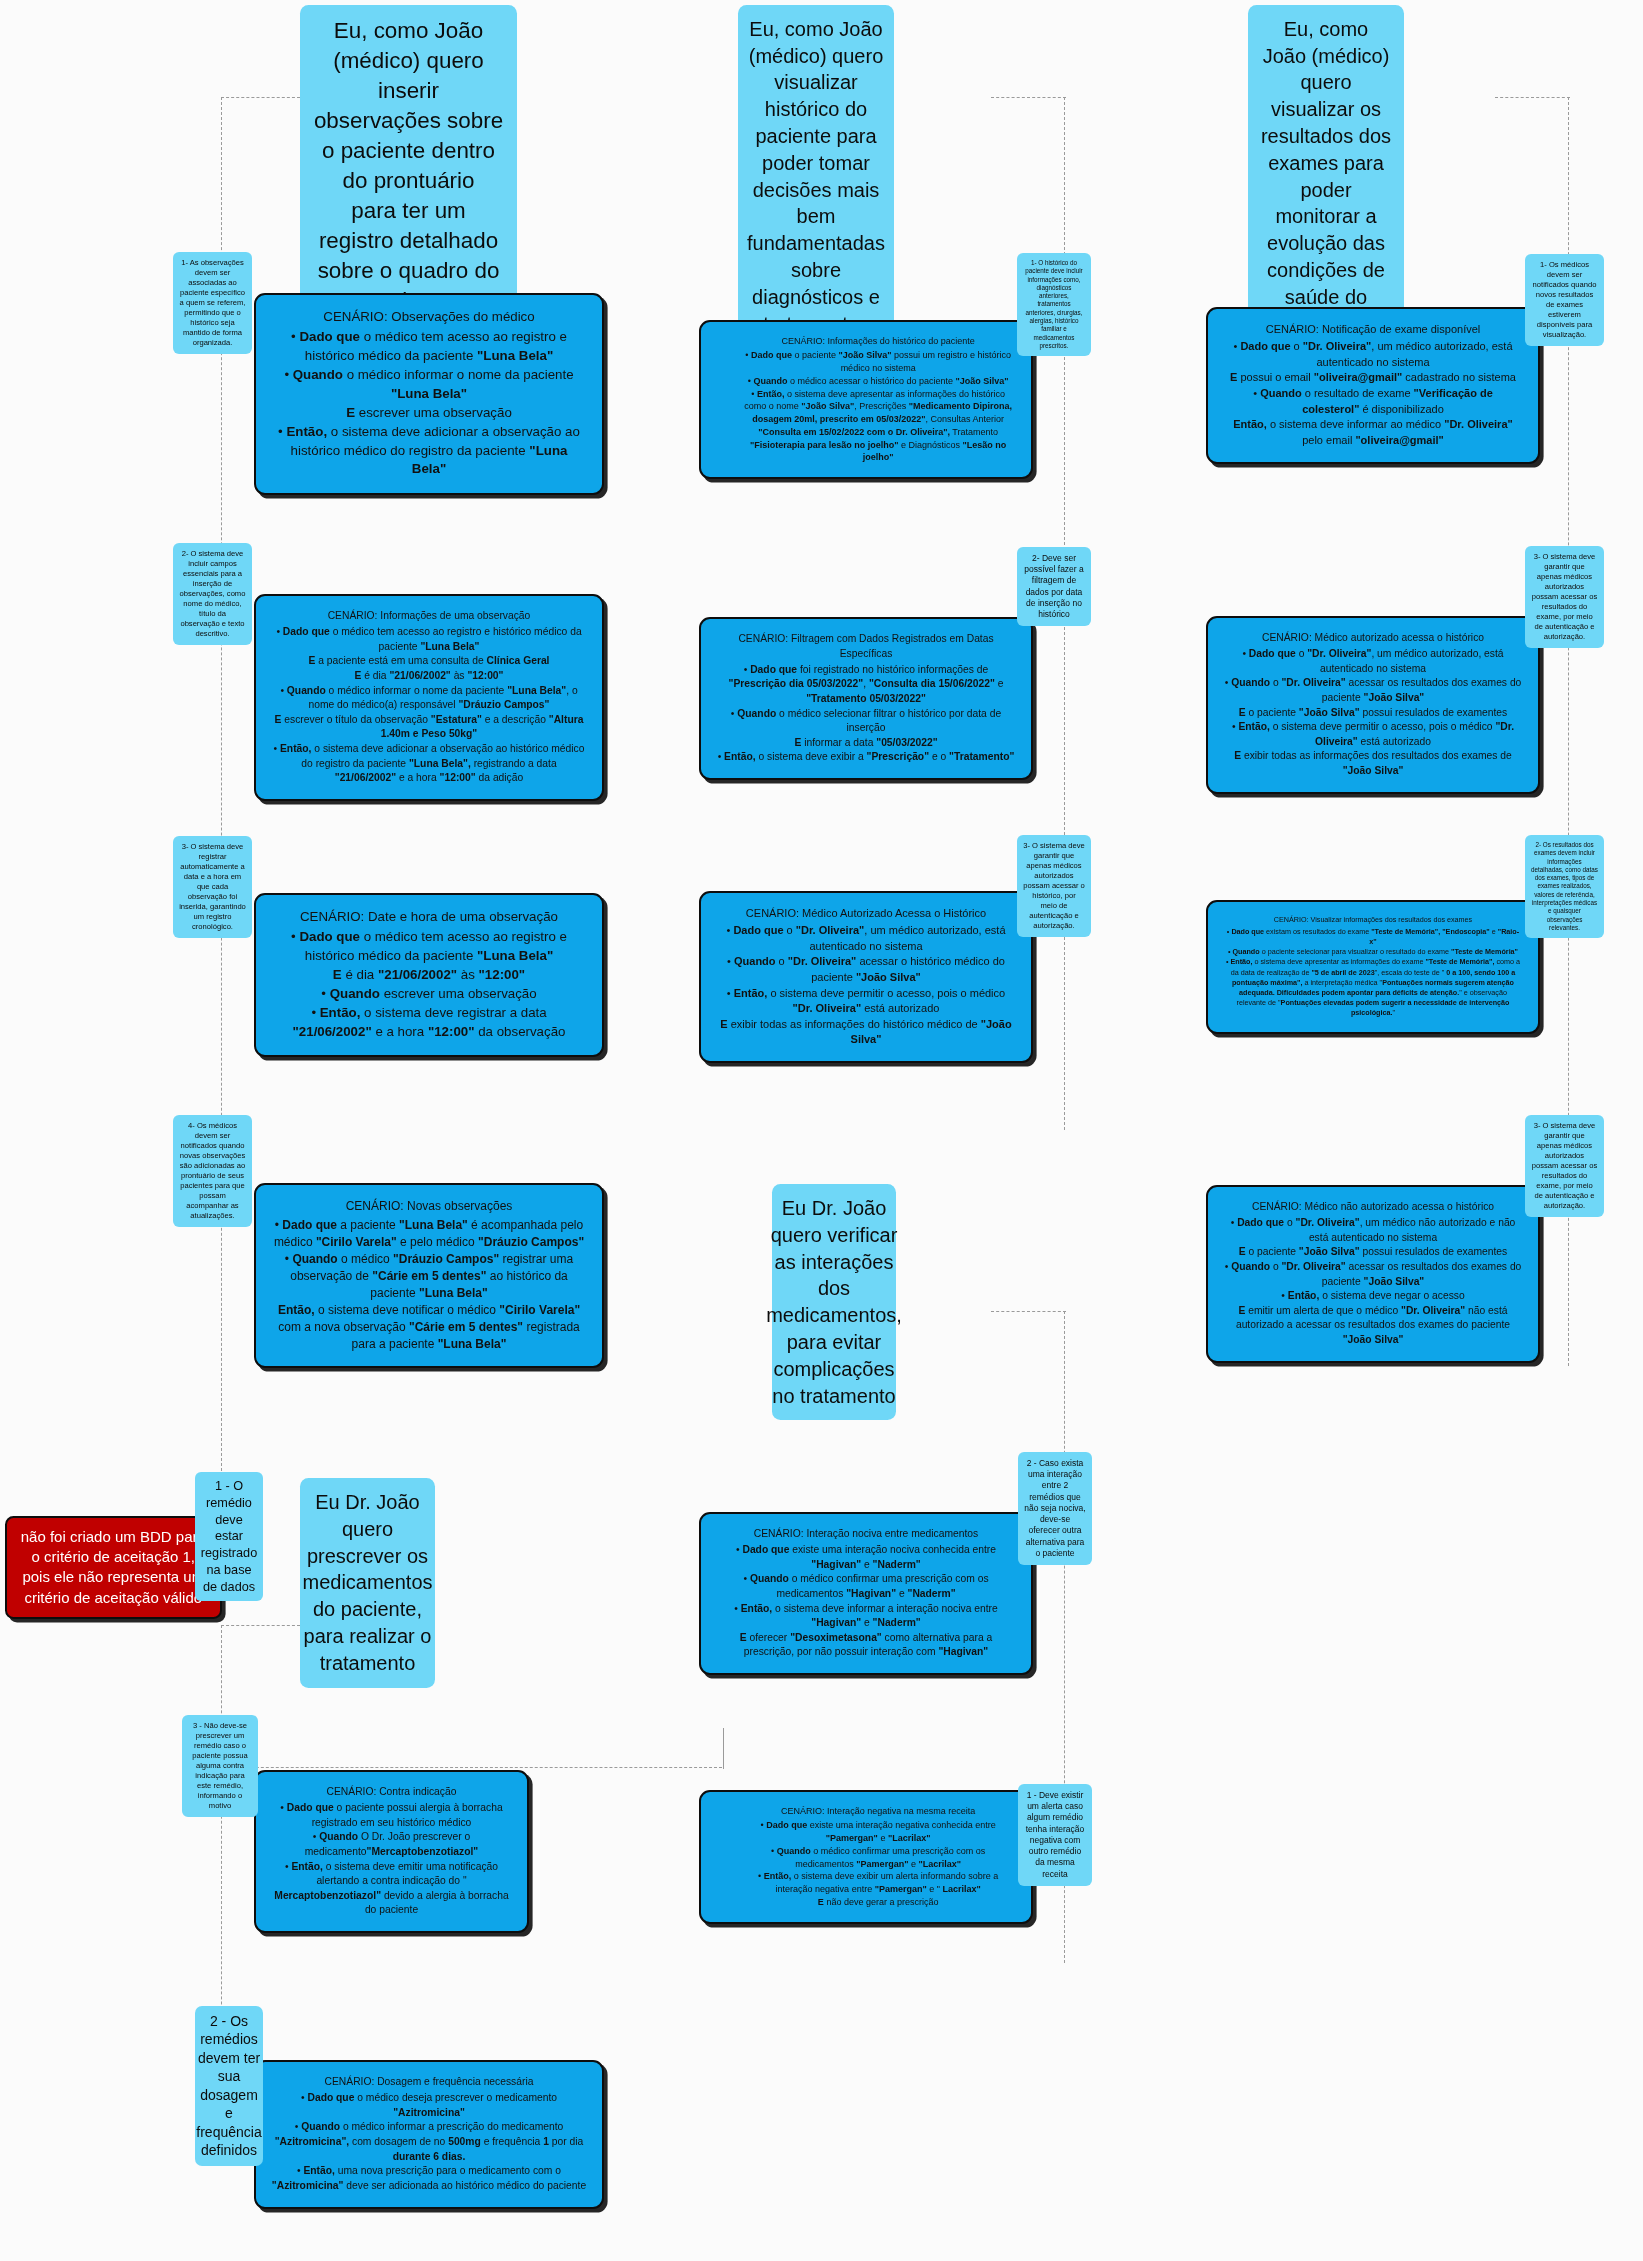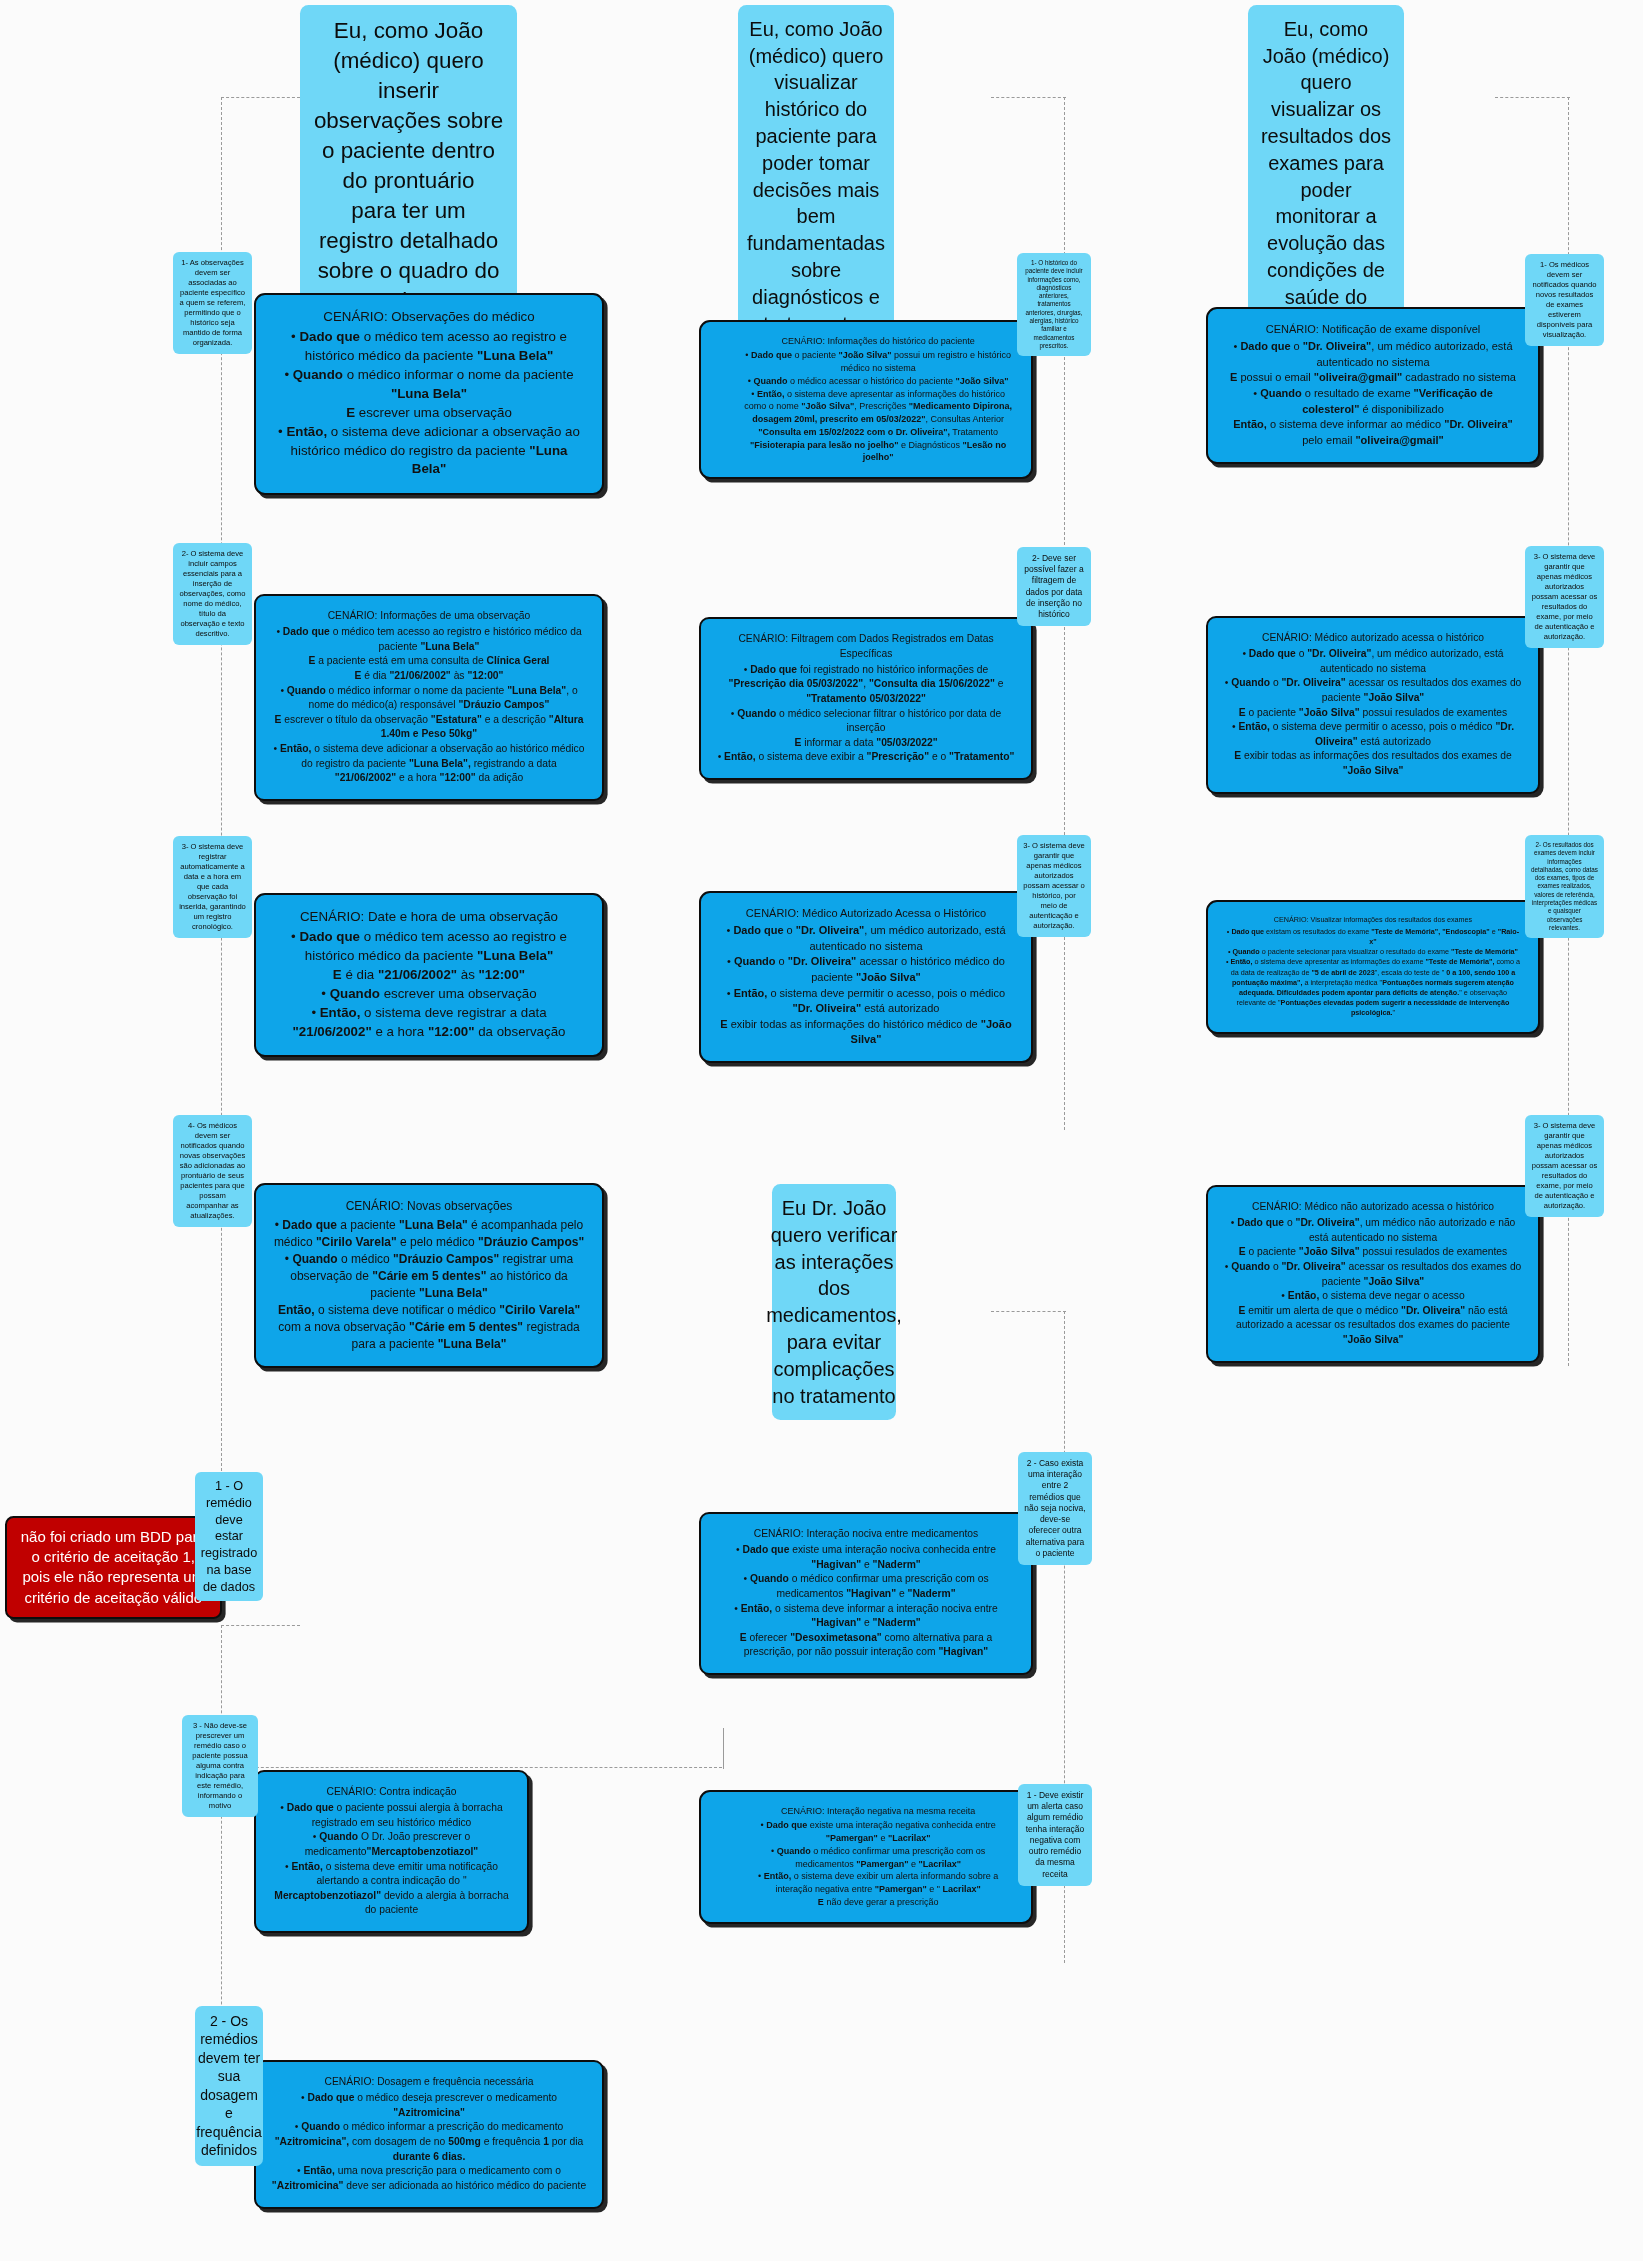--- a/index.html
+++ b/index.html
@@ -61,21 +61,21 @@
     text-align:center;
     line-height:1.42;
     z-index:2;
   }
   .scenario .head{display:block;margin-bottom:1.2px;}
   .scenario p{margin:0;}
   .scenario b{font-weight:bold;}
   .s22{font-size:13.3px;}
   .s20{font-size:12px;}
   .s18{font-size:11px;}
-  .s17{font-size:10.3px;border-radius:10px;}
+  .s17{font-size:10.3px;}
   .s15{font-size:9px;padding-left:40px;}
   .s12{font-size:7.2px;}
 
   
   .defect{
     background:#C00000;
     border:2.4px solid #0d0d0d;
     border-radius:8.5px;
     box-shadow:3.6px 3.6px 0 rgba(0,0,0,.85);
     color:#fff;
@@ -141,20 +141,23 @@
   </div>
 
   <div class="node story mid" style="left: 1248px; top: 4.8px; width: 156px; height: auto; min-height: 0px;">
     <span>Eu, como João (médico) quero visualizar os resultados dos exames para poder monitorar a evolução das condições de saúde do paciente</span>
   </div>
 
   <div class="node story mid" style="left: 772px; top: 1184px; width: 124px; height: auto; min-height: 0px;">
     <span>Eu Dr. João quero verificar as interações dos medicamentos, para evitar complicações no tratamento</span>
   </div>
 
+  <div class="node story mid" style="left: 300px; top: 1478px; width: 135px; height: auto; min-height: 0px;">
+    <span>Eu Dr. João quero prescrever os medicamentos do paciente, para realizar o tratamento</span>
+  </div>
 
   <div class="node note n13" style="left: 173px; top: 252px; width: 79px; height: auto; min-height: 0px;">
     <span>1- As observações devem ser associadas ao paciente específico a quem se referem, permitindo que o histórico seja mantido de forma organizada.</span>
   </div>
   <div class="node scenario s22" style="left: 254px; top: 293px; width: 350px; height: auto;">
     <div class="head">CENÁRIO: Observações do médico</div>
     <div>
         <p>• <b>Dado que</b> o médico tem acesso ao registro e histórico médico da paciente <b>"Luna Bela"</b></p>
         <p>• <b>Quando</b> o médico informar o nome da paciente <b>"Luna Bela"</b></p>
         <p><b>E</b> escrever uma observação</p>

